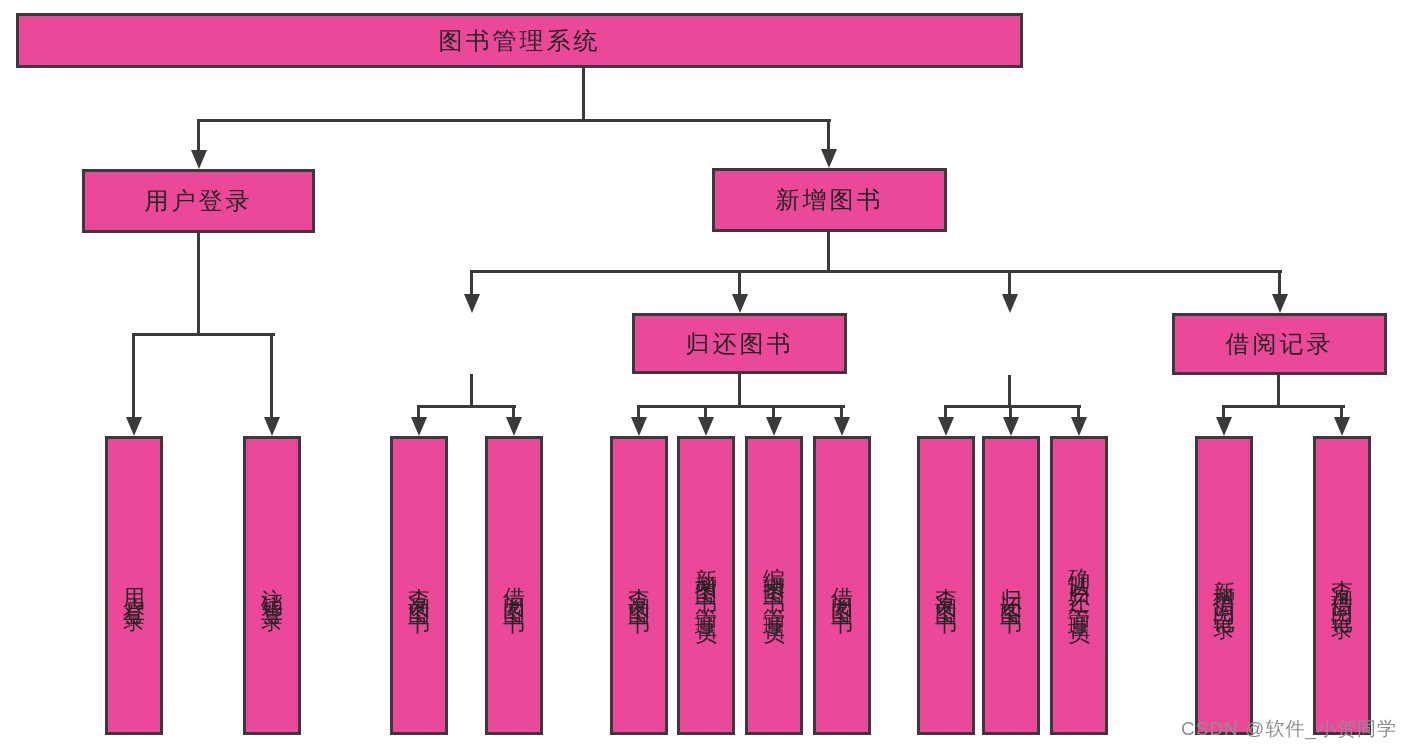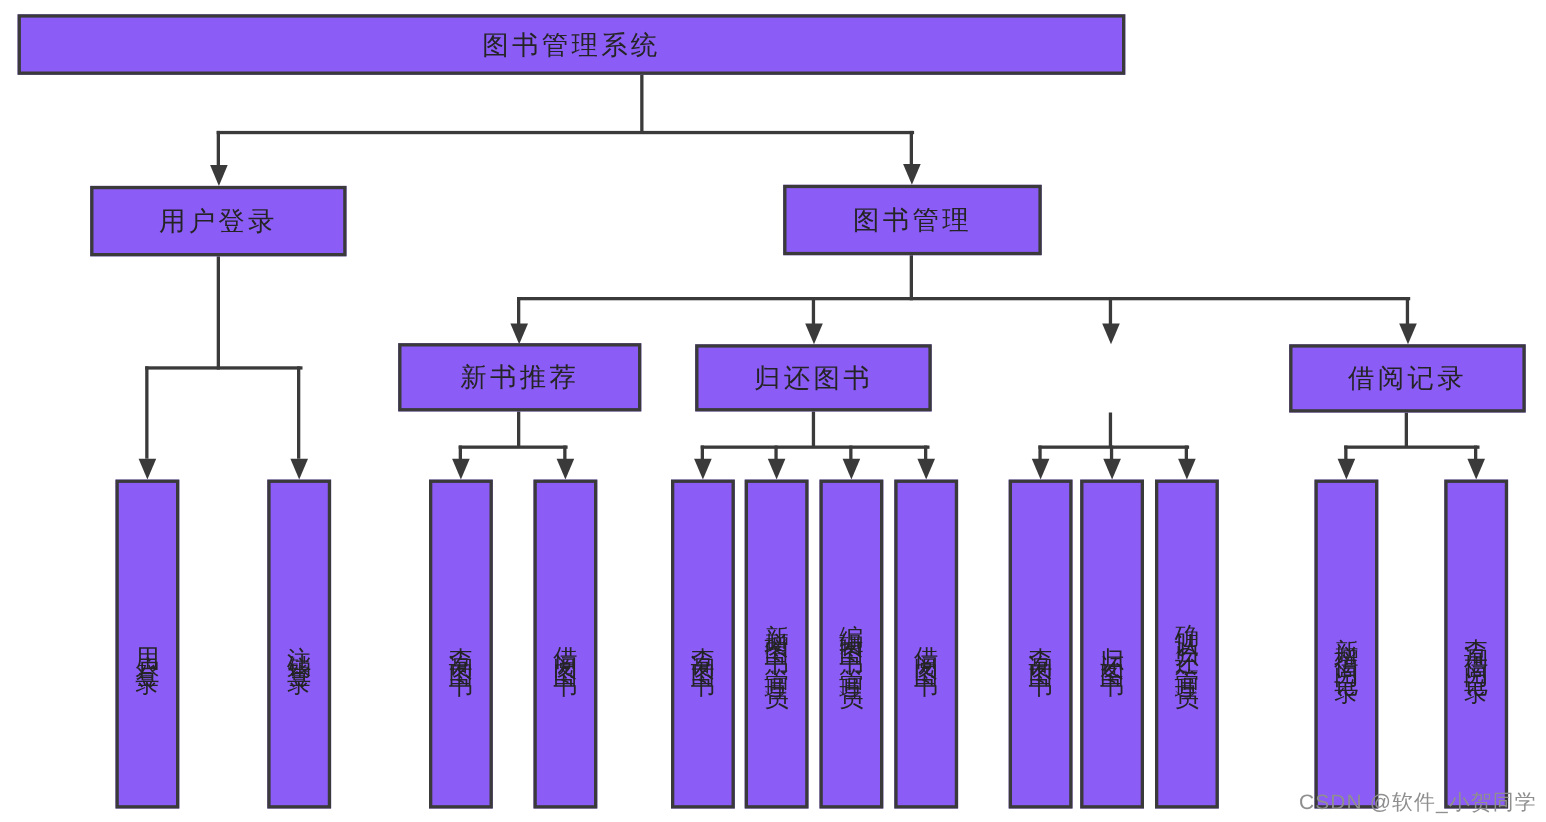--- a/index.html
+++ b/index.html
@@ -1,18 +1,18 @@
 <!DOCTYPE html>
 <html><head>
 <meta charset="utf-8">
 <style>
   html,body{margin:0;padding:0;background:#fff;}
   .canvas{position:relative;width:1405px;height:747px;background:#ffffff;overflow:hidden;
           font-family:"Liberation Sans",sans-serif;}
-  .box{position:absolute;border:3px solid #3a3a3a;background:#8b5cf6;box-sizing:border-box;
+  .box{position:absolute;border:3px solid #3a3a3a;background:#ec4899;box-sizing:border-box;
        display:flex;align-items:center;justify-content:center;}
   .hlabel{font-size:24px;color:#242424;letter-spacing:3px;white-space:nowrap;}
   .vlabel{writing-mode:vertical-rl;text-orientation:mixed;font-size:22px;color:#242424;
           letter-spacing:8px;line-height:1;}
   .leaf{top:436px;width:58px;height:299px;}
   .vl{position:absolute;width:3px;background:#3a3a3a;}
   .hl{position:absolute;height:3px;background:#3a3a3a;}
   .ar{position:absolute;width:0;height:0;border-left:8px solid transparent;
       border-right:8px solid transparent;border-top:19px solid #3a3a3a;}
   .watermark{position:absolute;left:1181px;top:716px;font-size:19px;color:#8f8f8f;
@@ -83,26 +83,23 @@
   <div class="ar" style="left:1334px;top:417px"></div>
 
   <div class="box" style="left:16px;top:13px;width:1007px;height:55px">
     <span class="hlabel">图书管理系统</span>
   </div>
 
   <div class="box" style="left:82px;top:169px;width:233px;height:64px">
     <span class="hlabel">用户登录</span>
   </div>
   <div class="box" style="left:712px;top:168px;width:235px;height:64px">
-    <span class="hlabel">图书管理</span>
+    <span class="hlabel">新增图书</span>
   </div>
 
-  <div class="box" style="left:362px;top:312px;width:221px;height:62px">
-    <span class="hlabel">新书推荐</span>
-  </div>
   <div class="box" style="left:632px;top:313px;width:215px;height:61px">
     <span class="hlabel">归还图书</span>
   </div>
   <div class="box" style="left:1172px;top:313px;width:215px;height:62px">
     <span class="hlabel">借阅记录</span>
   </div>
 
   <div class="box leaf" style="left:105px">
     <span class="vlabel">用户登录</span>
   </div>

